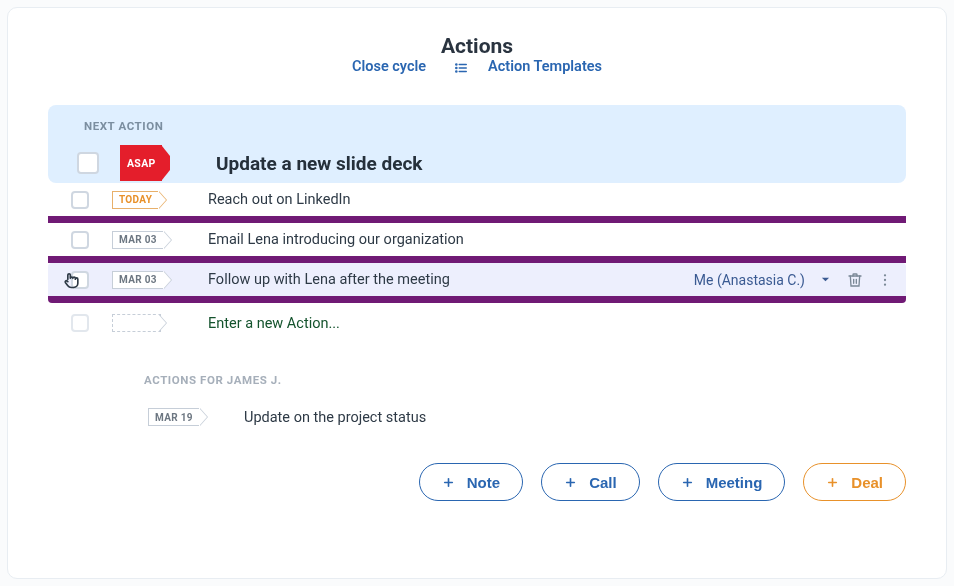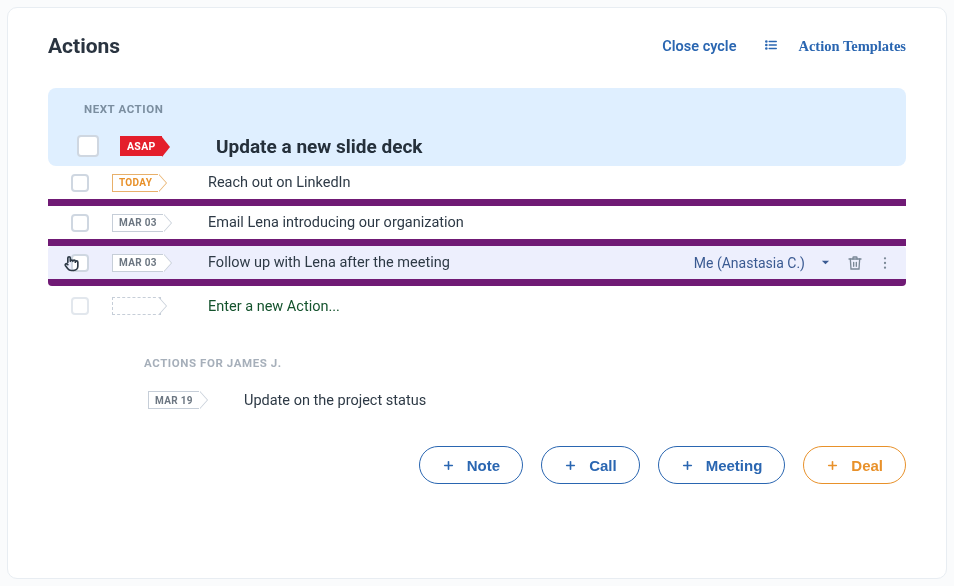--- a/index.html
+++ b/index.html
@@ -19,38 +19,39 @@
     border: 1px solid #e8edf2;
     border-radius: 10px;
     padding: 26px 0 24px 0;
     position: relative;
   }
   .header {
     display: flex;
     align-items: center;
     justify-content: space-between;
     padding: 0 40px 18px 40px;
+    flex-direction: column;
   }
   .header h1 {
     font-size: 21px;
     font-weight: 700;
     color: #2a3440;
   }
   .header-right {
     display: flex;
     align-items: center;
     gap: 28px;
   }
   .link {
     color: #2a66b1;
     font-size: 14.5px;
     font-weight: 600;
     cursor: pointer;
   }
-  .link.with-icon { display: flex; align-items: flex-start; gap: 20px; font-family: Liberation Serif, serif; }
+  .link.with-icon { display: flex; align-items: flex-end; gap: 20px; }
   .link svg { width: 14px; height: 14px; }
 
   
   .next-banner {
     margin: 12px 40px 0 40px;
     background: #dfefff;
     border-radius: 8px;
     padding: 14px 0 0 8px;
   }
   .next-label {
@@ -137,21 +138,21 @@
     width: 0;
     border-top: 9px solid transparent;
     border-bottom: 9px solid transparent;
     border-left: 8px solid #fff;
     filter: drop-shadow(1px 0 0 #c6ced8);
   }
   .tag.asap {
     background: #e41e2b;
     border-color: #e41e2b;
     color: #fff;
-    height: 20px;
+    height: 36px;
     font-size: 10.5px;
   }
   .tag.asap::after {
     border-left-color: #e41e2b;
     top: 0; bottom: 0;
     filter: none;
     border-top-width: 10px;
     border-bottom-width: 10px;
   }
   .tag.today {

